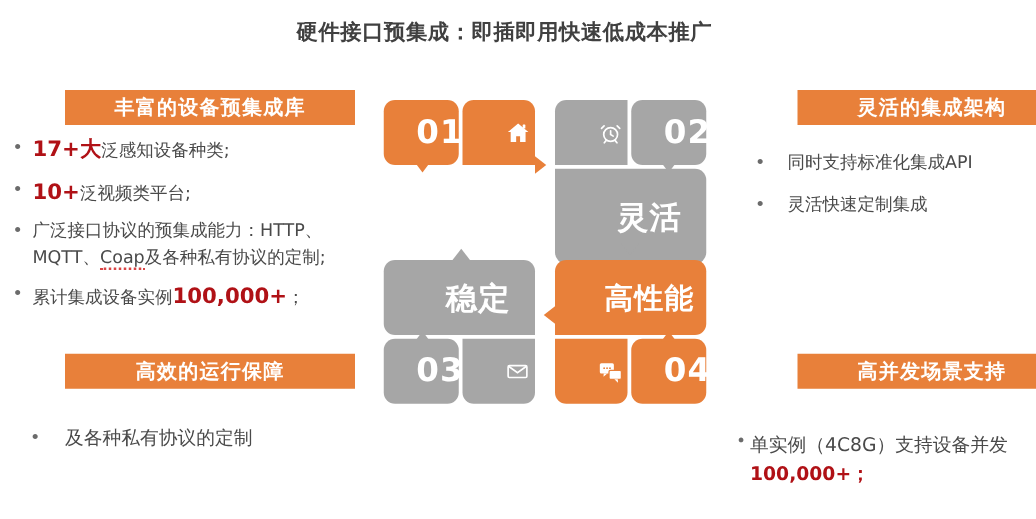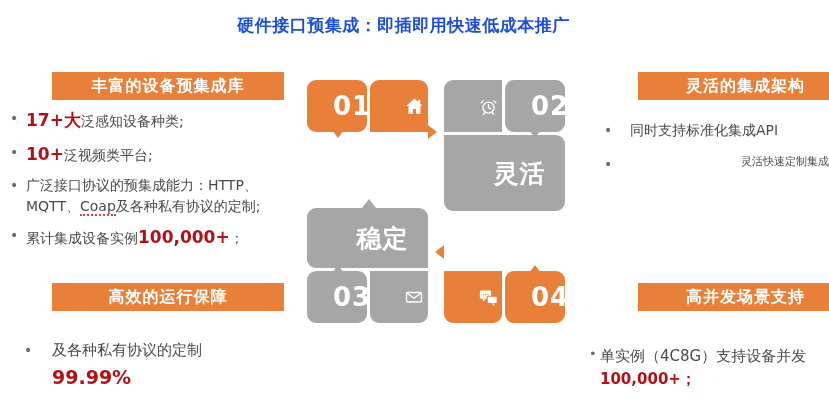--- a/index.html
+++ b/index.html
@@ -18,21 +18,21 @@
 
   
   .slide-title {
     position: absolute;
     top: 14px;
     left: 0;
     width: 807px;
     text-align: center;
     font-size: 17px;
     font-weight: bold;
-    color: #1d4ed8;
+    color: #404040;
     letter-spacing: 0.5px;
     white-space: nowrap;
   }
 
   
   .panel-header {
     position: absolute;
     background: #E8803A;
     color: #ffffff;
     font-weight: bold;
@@ -155,36 +155,32 @@
   </div>
 </div>
 
 <div class="panel-header" style="left:14px; top:283px; width:232px;">高效的运行保障</div>
 
 <div class="bullet-list" style="left:24px; top:340px; width:270px;">
   <div class="bullet-row" style="margin-bottom:2px;">
     <span class="bullet-dot" style="width:28px;">•</span>
     <span class="bullet-text" style="font-size:15px;">及各种私有协议的定制</span>
   </div>
-  <div class="bullet-row">
-    <span class="bullet-dot" style="width:28px;"></span>
-    <span class="bullet-text em-red-lg" style="font-size:19px;">99.99%</span>
-  </div>
 </div>
 
 <div class="panel-header" style="left:600px; top:72px; width:215px;">灵活的集成架构</div>
 
 <div class="bullet-list" style="left:604px; top:120px; width:225px;">
   <div class="bullet-row" style="margin-bottom:14px;">
     <span class="bullet-dot" style="width:26px;">•</span>
     <span class="bullet-text" style="font-size:14px;">同时支持标准化集成API</span>
   </div>
   <div class="bullet-row">
     <span class="bullet-dot" style="width:26px;">•</span>
-    <span class="bullet-text" style="font-size:11px;text-align:right;">灵活快速定制集成</span>
+    <span class="bullet-text" style="font-size:14px;">灵活快速定制集成</span>
   </div>
 </div>
 
 <div class="panel-header" style="left:600px; top:283px; width:215px;">高并发场景支持</div>
 
 <div class="bullet-list" style="left:589px; top:345px; width:240px;">
   <div class="bullet-row">
     <span class="bullet-dot" style="width:11px; font-size:13px;">•</span>
     <span class="bullet-text" style="font-size:15px; line-height:1.55;"><span>单实例（4C8G）支持设备并发</span><span class="em-red-lg" style="font-size:15px;">100,000+；</span></span>
   </div>
@@ -260,20 +256,25 @@
     <div class="center-flex">
       <span class="ico">
         <svg width="20" height="20" viewBox="0 0 24 24" fill="none" stroke="#ffffff" stroke-width="1.6">
           <rect x="3" y="6.6" width="18" height="11.4" rx="1.2"></rect>
           <path d="M3.4 7.2 12 13.4l8.6-6.2"></path>
         </svg>
       </span>
     </div>
   </div>
 
+  <div class="tile orange" style="left:137px; top:128px; width:121px; height:60px; border-radius:9px 9px 9px 0;">
+    <div class="center-flex">
+      <span class="word" style="font-size:23px;">高性能</span>
+    </div>
+  </div>
 
   <div class="notch" style="left:128px; top:165px; border-top:7px solid transparent; border-bottom:7px solid transparent; border-right:9px solid #E8803A;"></div>
 
   <div class="tile orange" style="left:137px; top:191px; width:58px; height:52px; border-radius:0 0 9px 9px;">
     <div class="center-flex">
       <span class="ico">
         <svg width="21" height="19" viewBox="0 0 24 22" fill="none">
           <rect x="2" y="3" width="13" height="9.5" rx="1.4" fill="#ffffff"></rect>
           <path d="M5.6 12.4 5.4 15.6 8.9 12.4z" fill="#ffffff"></path>
           <circle cx="6" cy="7.6" r="0.85" fill="#E8803A"></circle>

